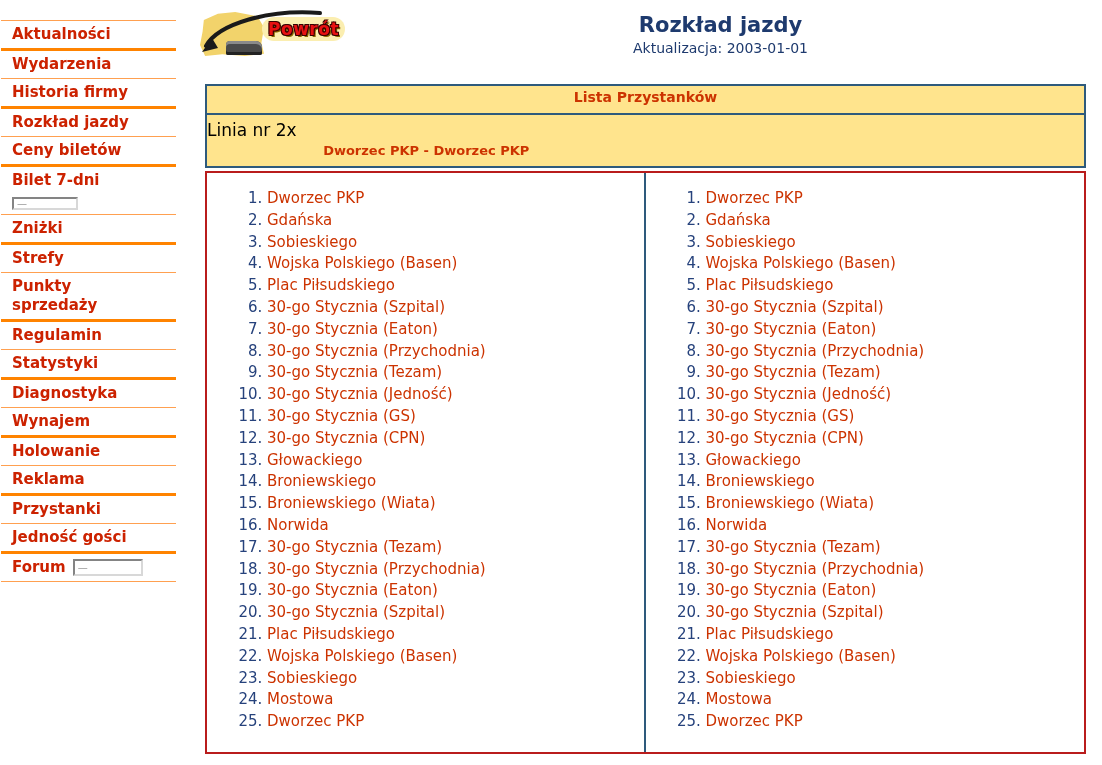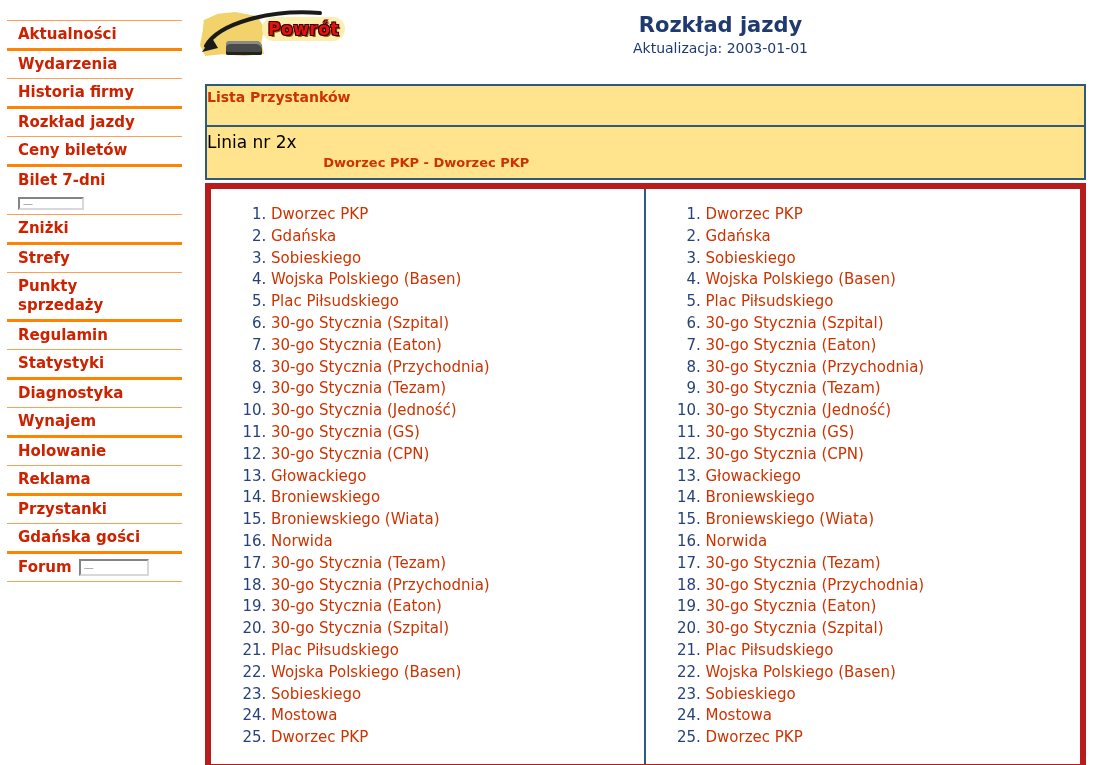--- a/index.html
+++ b/index.html
@@ -2,21 +2,21 @@
 <html><head>
 <meta charset="utf-8">
 <style>
   html,body{margin:0;padding:0;}
   body{
     width:1102px;height:765px;position:relative;background:#ffffff;
     font-family:"DejaVu Sans","Liberation Sans",sans-serif;
     overflow:hidden;
   }
   
-  .sidebar{position:absolute;left:7px;top:20px;width:175px;}
+  .sidebar{position:absolute;left:1px;top:20px;width:175px;}
   .side-sep{height:0;border:0;border-top:1px solid #ffa050;margin:0;}
   .side-sep.thick{border-top:3px solid #ff8300;}
   .side-item{
     padding:4px 0 4px 11px;font-weight:bold;font-size:15px;line-height:19px;
     color:#cc2200;cursor:pointer;
   }
   .side-item.inline-input{display:flex;align-items:center;gap:7px;}
   .mini-input{
     width:60px;height:13px;border:2px inset #d8d8d8;background:#ffffff;
     font-size:10px;color:#999999;padding:0 3px;font-family:"DejaVu Sans",sans-serif;
@@ -41,28 +41,28 @@
     position:absolute;left:64px;top:9px;padding:2px 6px;border-radius:12px;
     background:#fbeeb0;color:#e81111;font-weight:bold;font-size:17px;letter-spacing:.5px;
     text-shadow:-1px -1px 0 #3a0000,1px -1px 0 #3a0000,-1px 1px 0 #3a0000,1px 1px 0 #3a0000,2px 2px 0 #8a6a00;
   }
   .title-wrap{margin-left:150px;text-align:center;padding-top:13px;color:#1e3a6e;}
   .page-title{font-size:21px;font-weight:bold;margin:0;line-height:24px;}
   .page-sub{font-size:14px;margin-top:3px;}
   
   .yellow-table{border:2px solid #2e5a7c;background:#ffe48d;}
   .yt-row1{
-    text-align:left;font-weight:bold;font-size:14px;color:#cc3300;
-    padding:3px 0 20px;border-bottom:2px solid #2e5a7c;
+    text-align:center;font-weight:bold;font-size:14px;color:#cc3300;
+    padding:3px 0 8px;border-bottom:2px solid #2e5a7c;
   }
   .yt-row2{padding:5px 0 8px;}
   .line-title{text-align:left;font-weight:normal;font-size:17px;color:#000000;}
   .route{width:50%;text-align:center;font-weight:bold;font-size:13px;color:#cc3300;margin-top:3px;}
   
-  .list-table{border:6px solid #b91c1c;margin-top:3px;display:flex;min-height:583px;box-sizing:border-box;}
+  .list-table{border:2px solid #b91c1c;margin-top:3px;display:flex;min-height:583px;box-sizing:border-box;}
   .stops-col{width:50%;box-sizing:border-box;}
   .stops-col.left{border-right:2px solid #2e5a7c;}
   .stops-col ol{margin:15px 0;padding-left:60px;color:#26427c;font-size:15px;}
   .stops-col li{line-height:21.8px;}
   a.stop{color:#cc3300;text-decoration:none;cursor:pointer;}
 </style>
 </head>
 <body>
 
 <nav class="sidebar">
@@ -93,21 +93,21 @@
     <div class="side-item"><span>Diagnostyka</span></div>
     <div class="side-sep"></div>
     <div class="side-item"><span>Wynajem</span></div>
     <div class="side-sep thick"></div>
     <div class="side-item"><span>Holowanie</span></div>
     <div class="side-sep"></div>
     <div class="side-item"><span>Reklama</span></div>
     <div class="side-sep thick"></div>
     <div class="side-item"><span>Przystanki</span></div>
     <div class="side-sep"></div>
-    <div class="side-item"><span>Gdańska gości</span></div>
+    <div class="side-item"><span>Jedność gości</span></div>
     <div class="side-sep thick"></div>
     <div class="side-item inline-input">
       <span>Forum</span>
       <input type="text" class="mini-input" readonly="" value="—" style="">
     </div>
     <div class="side-sep"></div>
   </nav>
 
 <div class="main">
 

